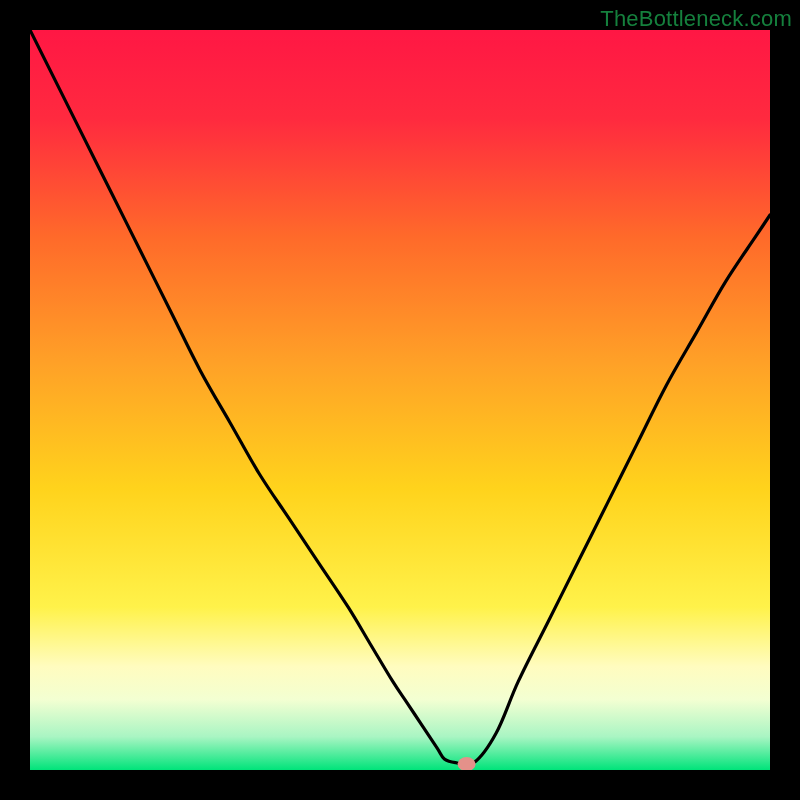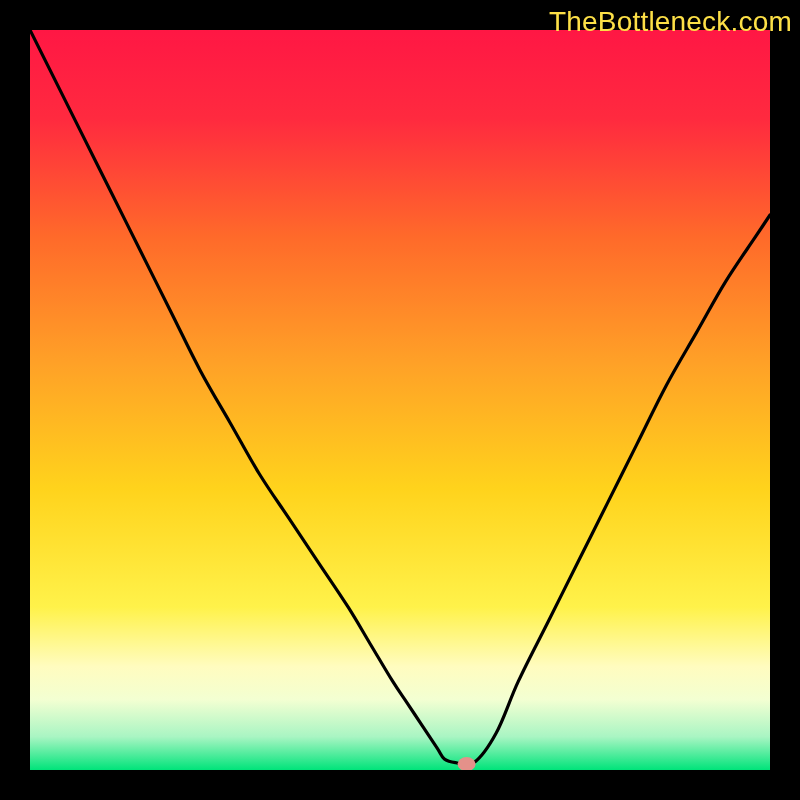--- a/index.html
+++ b/index.html
@@ -24,22 +24,22 @@
     left: 30px;
     top: 30px;
     width: 740px;
     height: 740px;
     overflow: hidden;
   }
   .watermark {
     position: absolute;
     top: 6px;
     right: 8px;
-    color: #fde047;
-    font-size: 28px;
+    color: #15803d;
+    font-size: 22px;
     font-weight: 500;
     letter-spacing: 0.2px;
     z-index: 5;
   }
   svg.curve {
     position: absolute;
     left: 0;
     top: 0;
   }
 </style>

